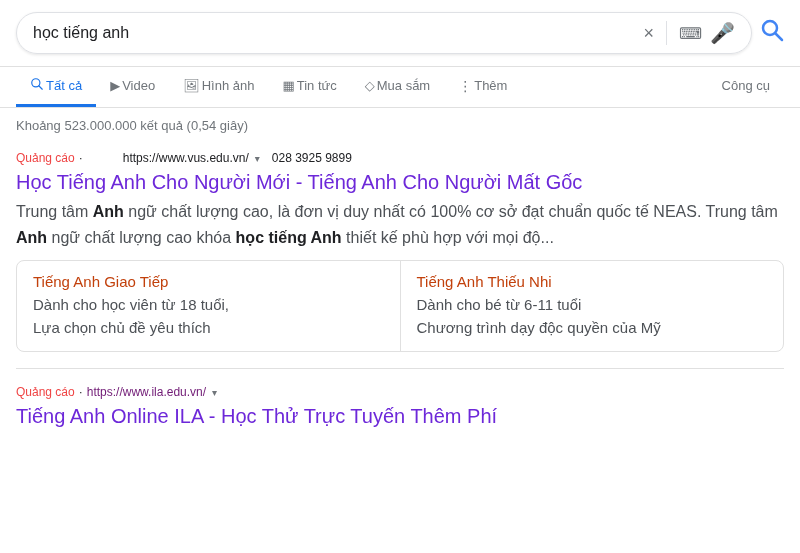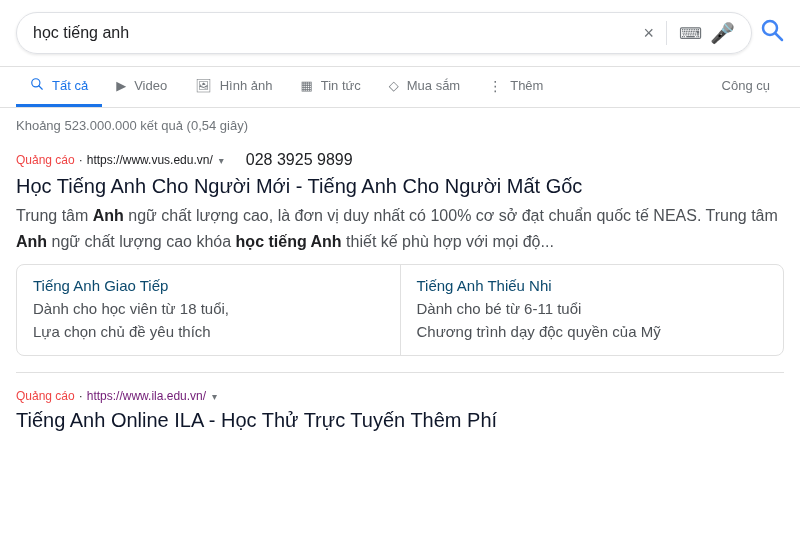--- a/index.html
+++ b/index.html
@@ -46,21 +46,21 @@
     .nav-tabs {
       display: flex;
       align-items: center;
       padding: 0 16px;
       border-bottom: 1px solid #e0e0e0;
       gap: 0;
     }
     .nav-tab {
       display: flex;
       align-items: center;
-      gap: 8px;
+      gap: 2px;
       padding: 10px 14px;
       font-size: 13px;
       color: #70757a;
       cursor: pointer;
       text-decoration: none;
       border-bottom: 3px solid transparent;
       white-space: nowrap;
       text-align: center;
     }
     .nav-tab.active {
@@ -93,27 +93,27 @@
     }
     .ad-label {
       font-size: 12px;
       color: #ef4444;
     }
     .ad-url-link {
       color: #202124;
       font-size: 12px;
     }
     .ad-phone {
-      font-size: 16px;
+      font-size: 12px;
       color: #202124;
-      margin-left: 18px;
+      margin-left: 8px;
     }
     .result-title {
       font-size: 20px;
-      color: #0f172a;
+      color: #6d28d9;
       cursor: pointer;
       margin: 4px 0;
       line-height: 1.3;
     }
     .result-desc {
       font-size: 16px;
       color: #4d5156;
       line-height: 1.6;
     }
     .result-desc b { font-weight: bold; color: #202124; }
@@ -130,21 +130,21 @@
     .sub-link {
       flex: 1;
       padding: 12px 16px;
       cursor: pointer;
     }
     .sub-link:first-child {
       border-right: 1px solid #e0e0e0;
     }
     .sub-link-title {
       font-size: 15px;
-      color: #0c4a6e;
+      color: #c2410c;
       margin-bottom: 4px;
       cursor: pointer;
     }
     .sub-link-desc {
       font-size: 15px;
       color: #4d5156;
       line-height: 1.5;
     }
 
     .result-divider {
@@ -220,21 +220,21 @@
 <div class="results-count">
   <span>Khoảng 523.000.000 kết quả (0,54 giây)</span>
 </div>
 
 <div class="content">
 
   <div class="ad-result">
     <div style="display:flex; align-items:center; gap:4px; margin-bottom:2px;">
       <span class="ad-label">Quảng cáo</span>
       <span style="color:#202124; font-size:12px;">·</span>
-      <span class="ad-url-link" style="color:#202124; font-size:12px; cursor:pointer;">https://www.vus.edu.vn/</span>
+      <span class="ad-url-link" style="color:#202124; font-size:12px; cursor:pointer;margin-left:36px;">https://www.vus.edu.vn/</span>
       <span class="dropdown-arrow">▾</span>
       <span class="ad-phone">028 3925 9899</span>
     </div>
     <div class="result-title">Học Tiếng Anh Cho Người Mới - Tiếng Anh Cho Người Mất Gốc</div>
     <div class="result-desc">
       Trung tâm <b>Anh</b> ngữ chất lượng cao, là đơn vị duy nhất có 100% cơ sở đạt chuẩn quốc tế NEAS. Trung tâm <b>Anh</b> ngữ chất lượng cao khóa <b>học tiếng Anh</b> thiết kế phù hợp với mọi độ...
     </div>
 
     <div class="sub-links">
       <div class="sub-link">

